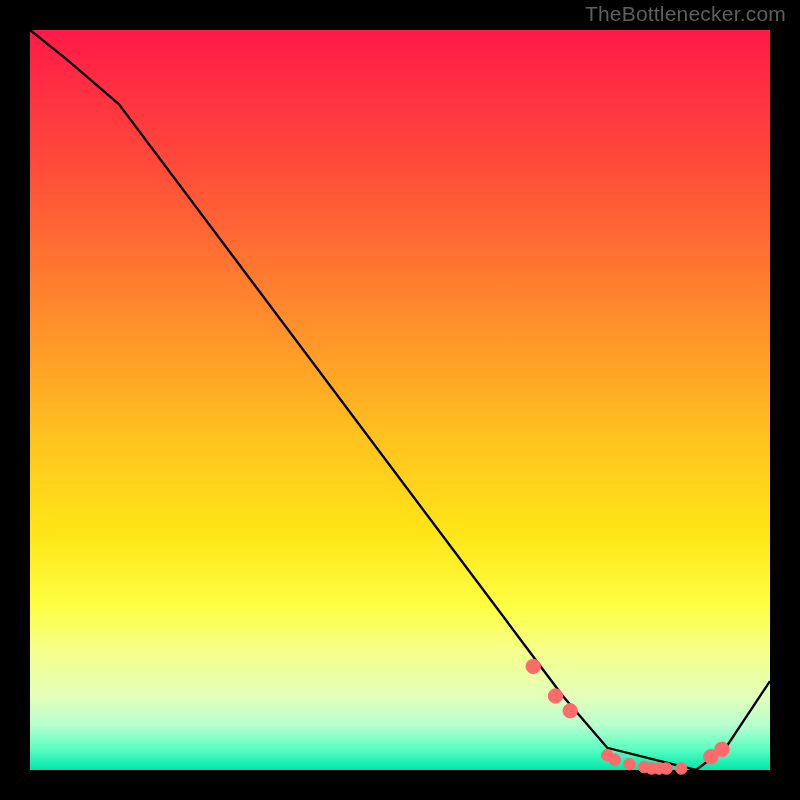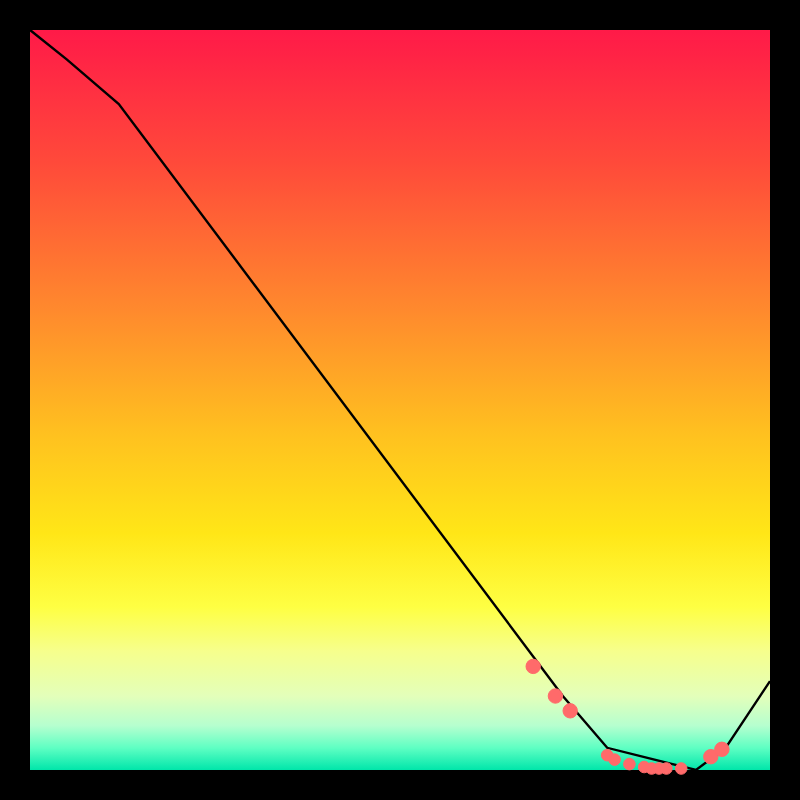--- a/index.html
+++ b/index.html
@@ -54,20 +54,21 @@
     top: 0;
     width: 740px;
     height: 740px;
     overflow: visible;
   }
 </style>
 </head>
 <body>
 
 <div class="frame">
+  <div class="attribution">TheBottlenecker.com</div>
 
   <div class="plot-area">
     <svg class="curve" viewBox="0 0 740 740">
       <path id="curve-path" fill="none" stroke="#000000" stroke-width="2.4" d="M0.0 0.0 L37.0 29.6 L88.8 74.0 L532.8 666.0 L577.2 717.8 L666.0 740.0 L695.6 717.8 L740.0 651.2"></path>
       <g id="markers">
           <circle cx="503.2" cy="636.4" r="7.2" fill="#ff6a6a" stroke="#ff6a6a"></circle>
           <circle cx="525.4" cy="666.0" r="7.2" fill="#ff6a6a" stroke="#ff6a6a"></circle>
           <circle cx="540.2" cy="680.8" r="7.2" fill="#ff6a6a" stroke="#ff6a6a"></circle>
           <circle cx="577.2" cy="725.2" r="5.8" fill="#ff6a6a" stroke="#ff6a6a"></circle>
           <circle cx="584.6" cy="729.6" r="5.8" fill="#ff6a6a" stroke="#ff6a6a"></circle>

